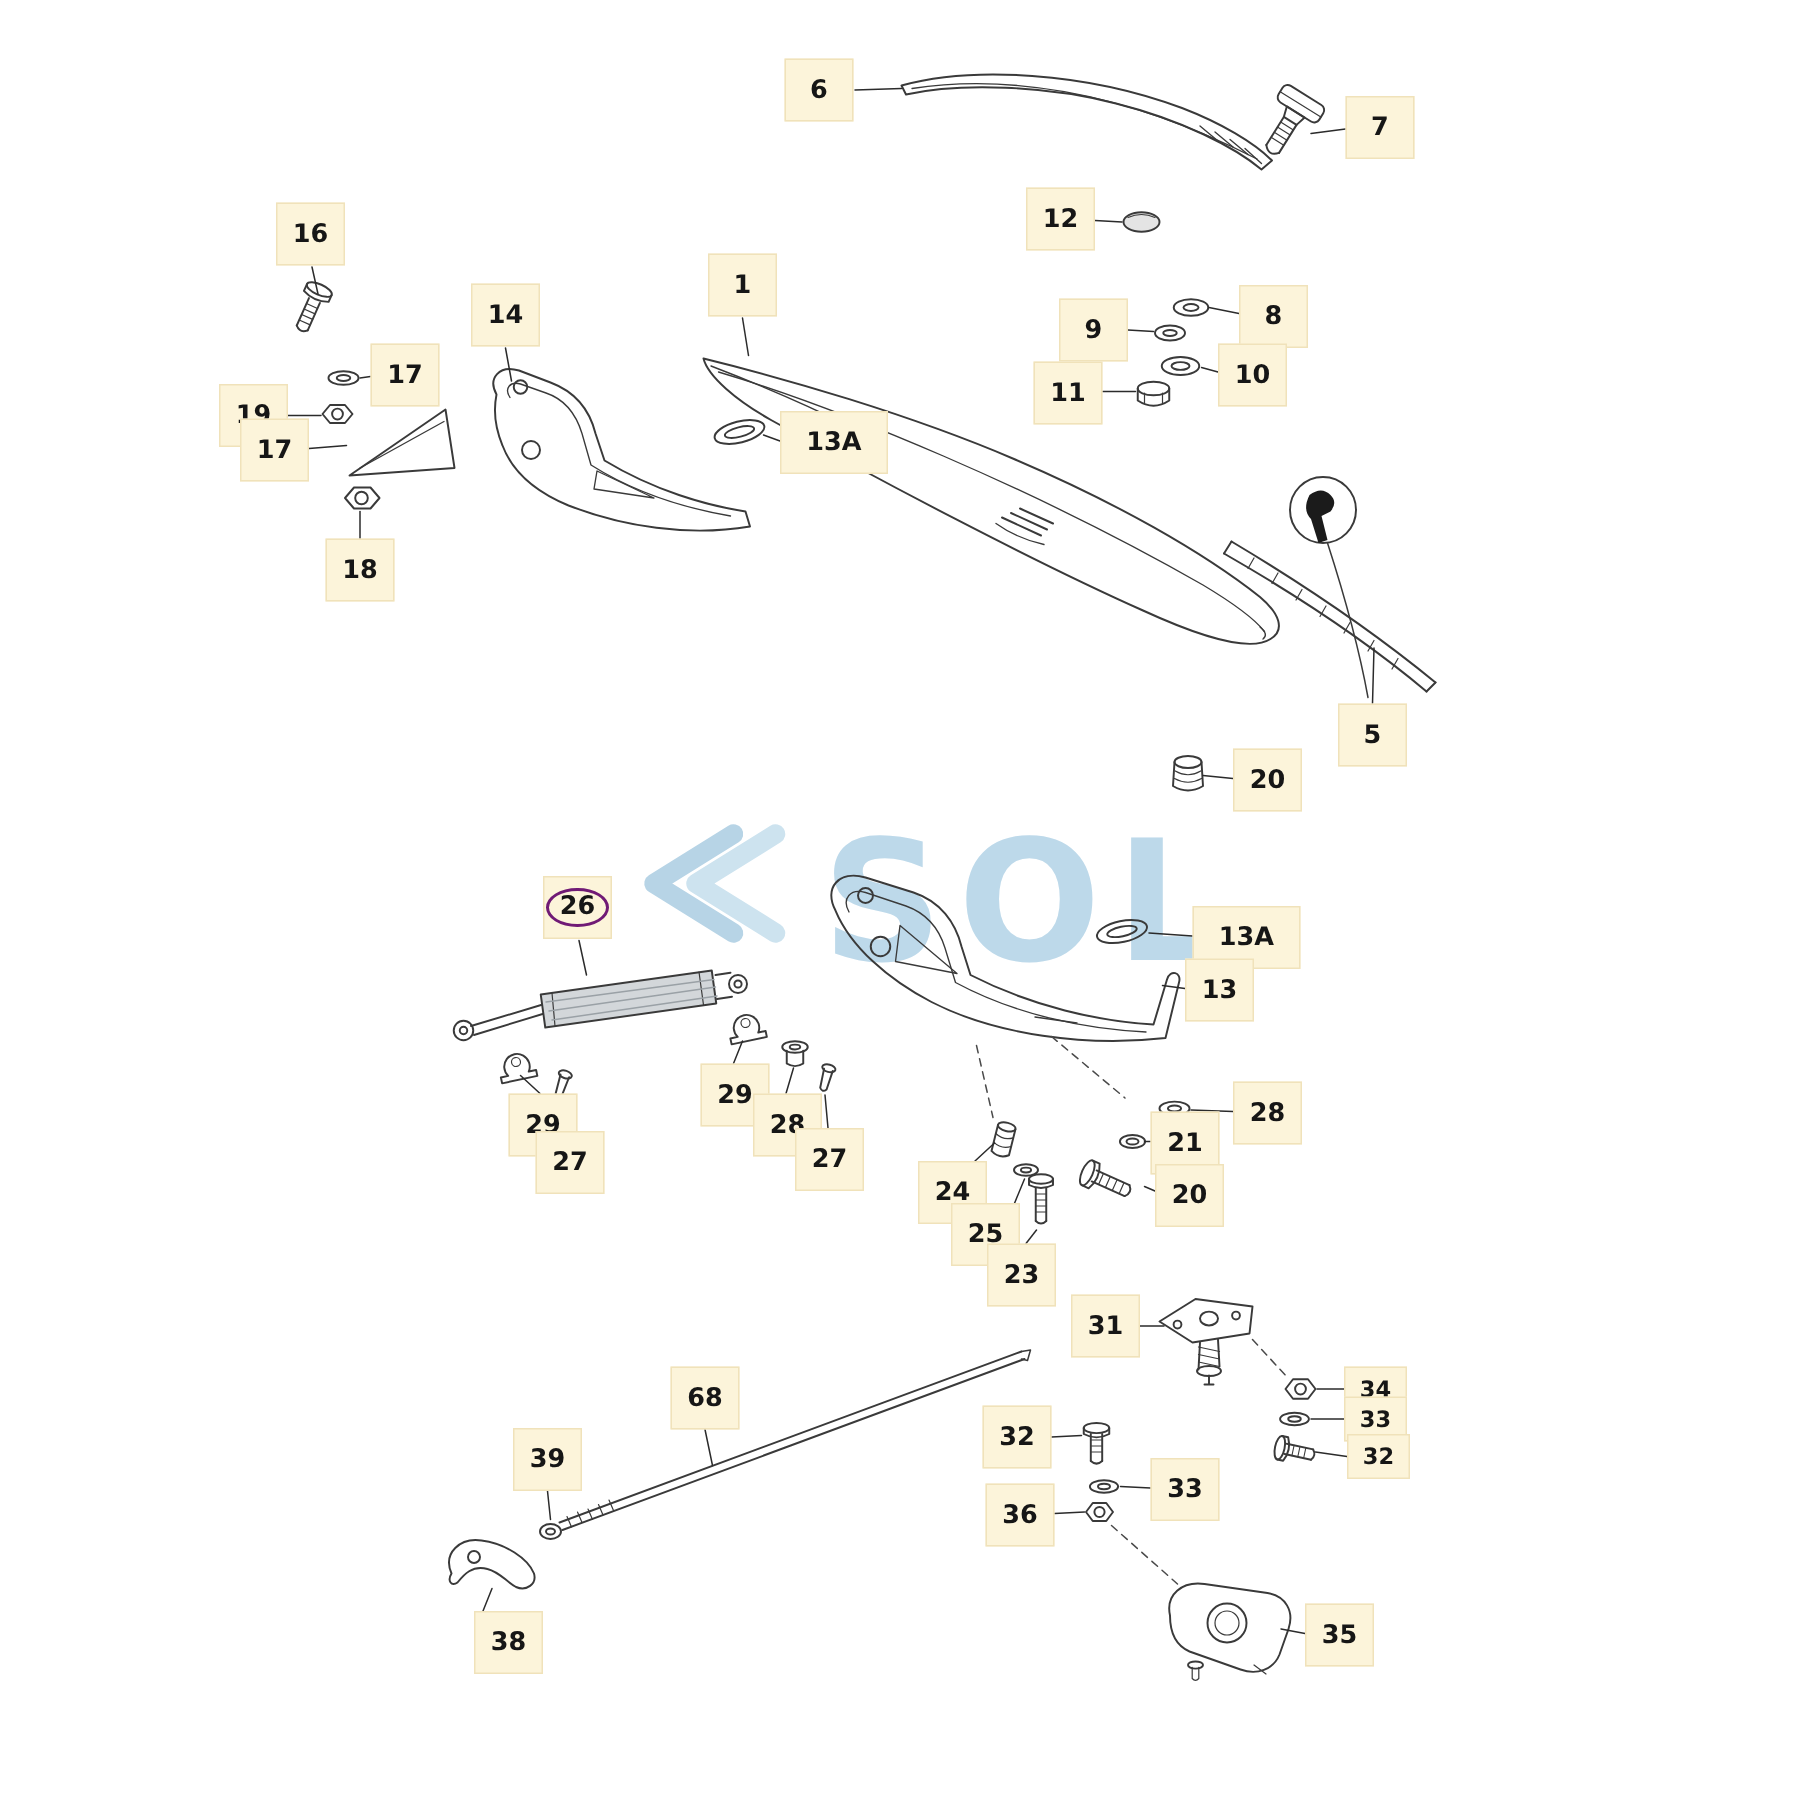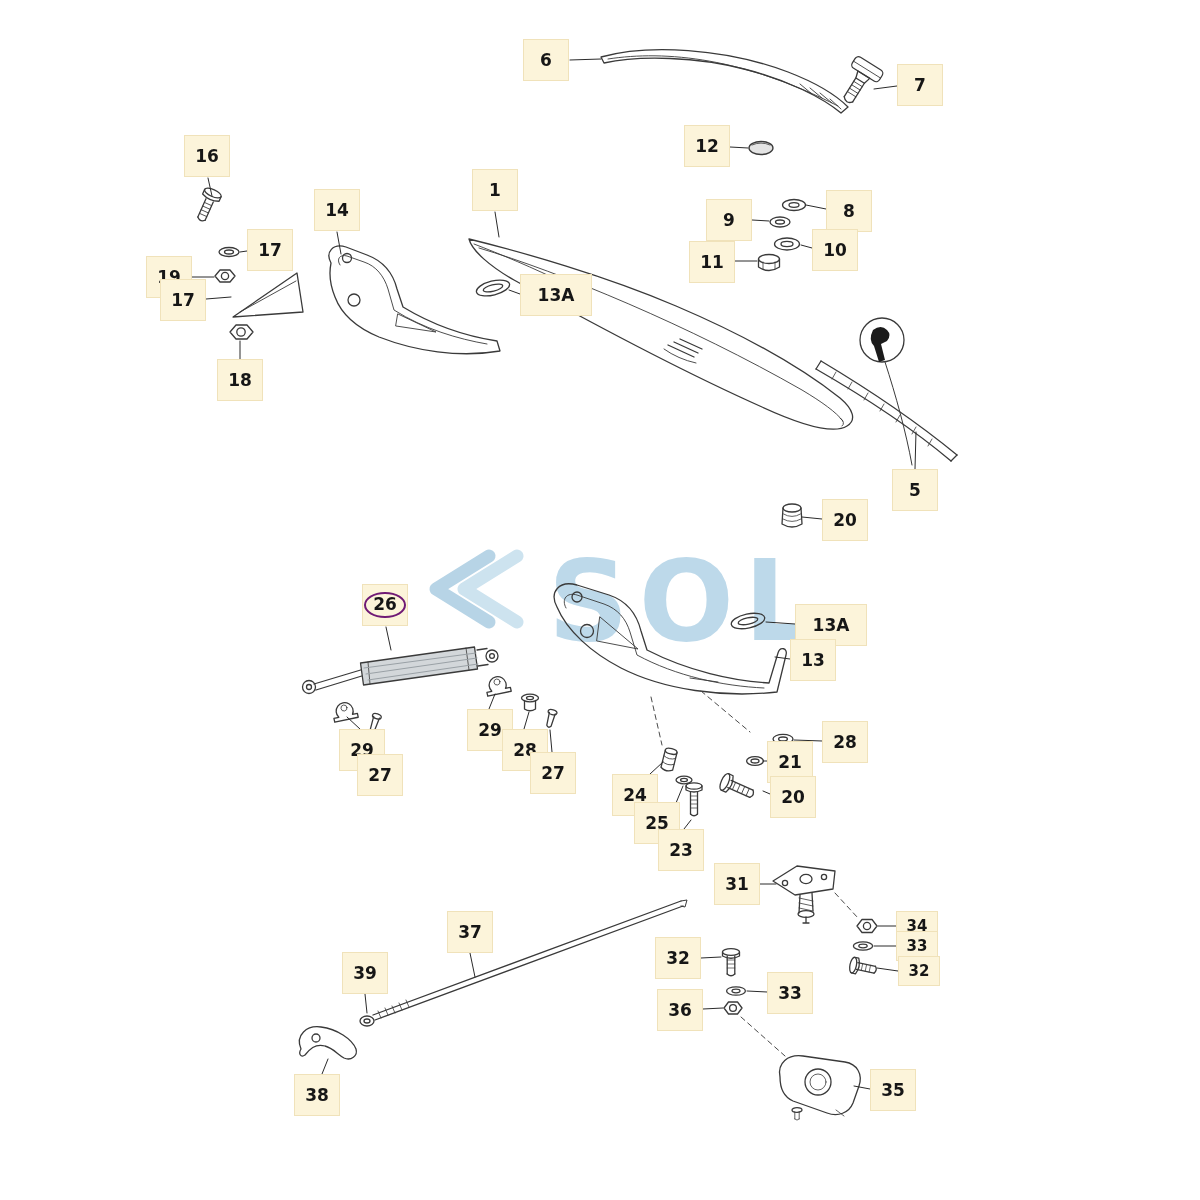--- a/index.html
+++ b/index.html
@@ -447,25 +447,25 @@
   <div class="label" style="left:655px;top:937px">
       <span class="num">32</span>
     </div>
   <div class="label" style="left:767px;top:972px">
       <span class="num">33</span>
     </div>
   <div class="label" style="left:657px;top:989px">
       <span class="num">36</span>
     </div>
   <div class="label" style="left:447px;top:911px">
-      <span class="num">37</span>
+      <span class="num">68</span>
     </div>
   <div class="label" style="left:342px;top:952px">
       <span class="num">39</span>
     </div>
-  <div class="label" style="left:294px;top:1074px">
+  <div class="label" style="left:316px;top:1074px">
       <span class="num">38</span>
     </div>
   <div class="label" style="left:870px;top:1069px">
       <span class="num">35</span>
     </div>
 
 </div>
 
 </body></html>

